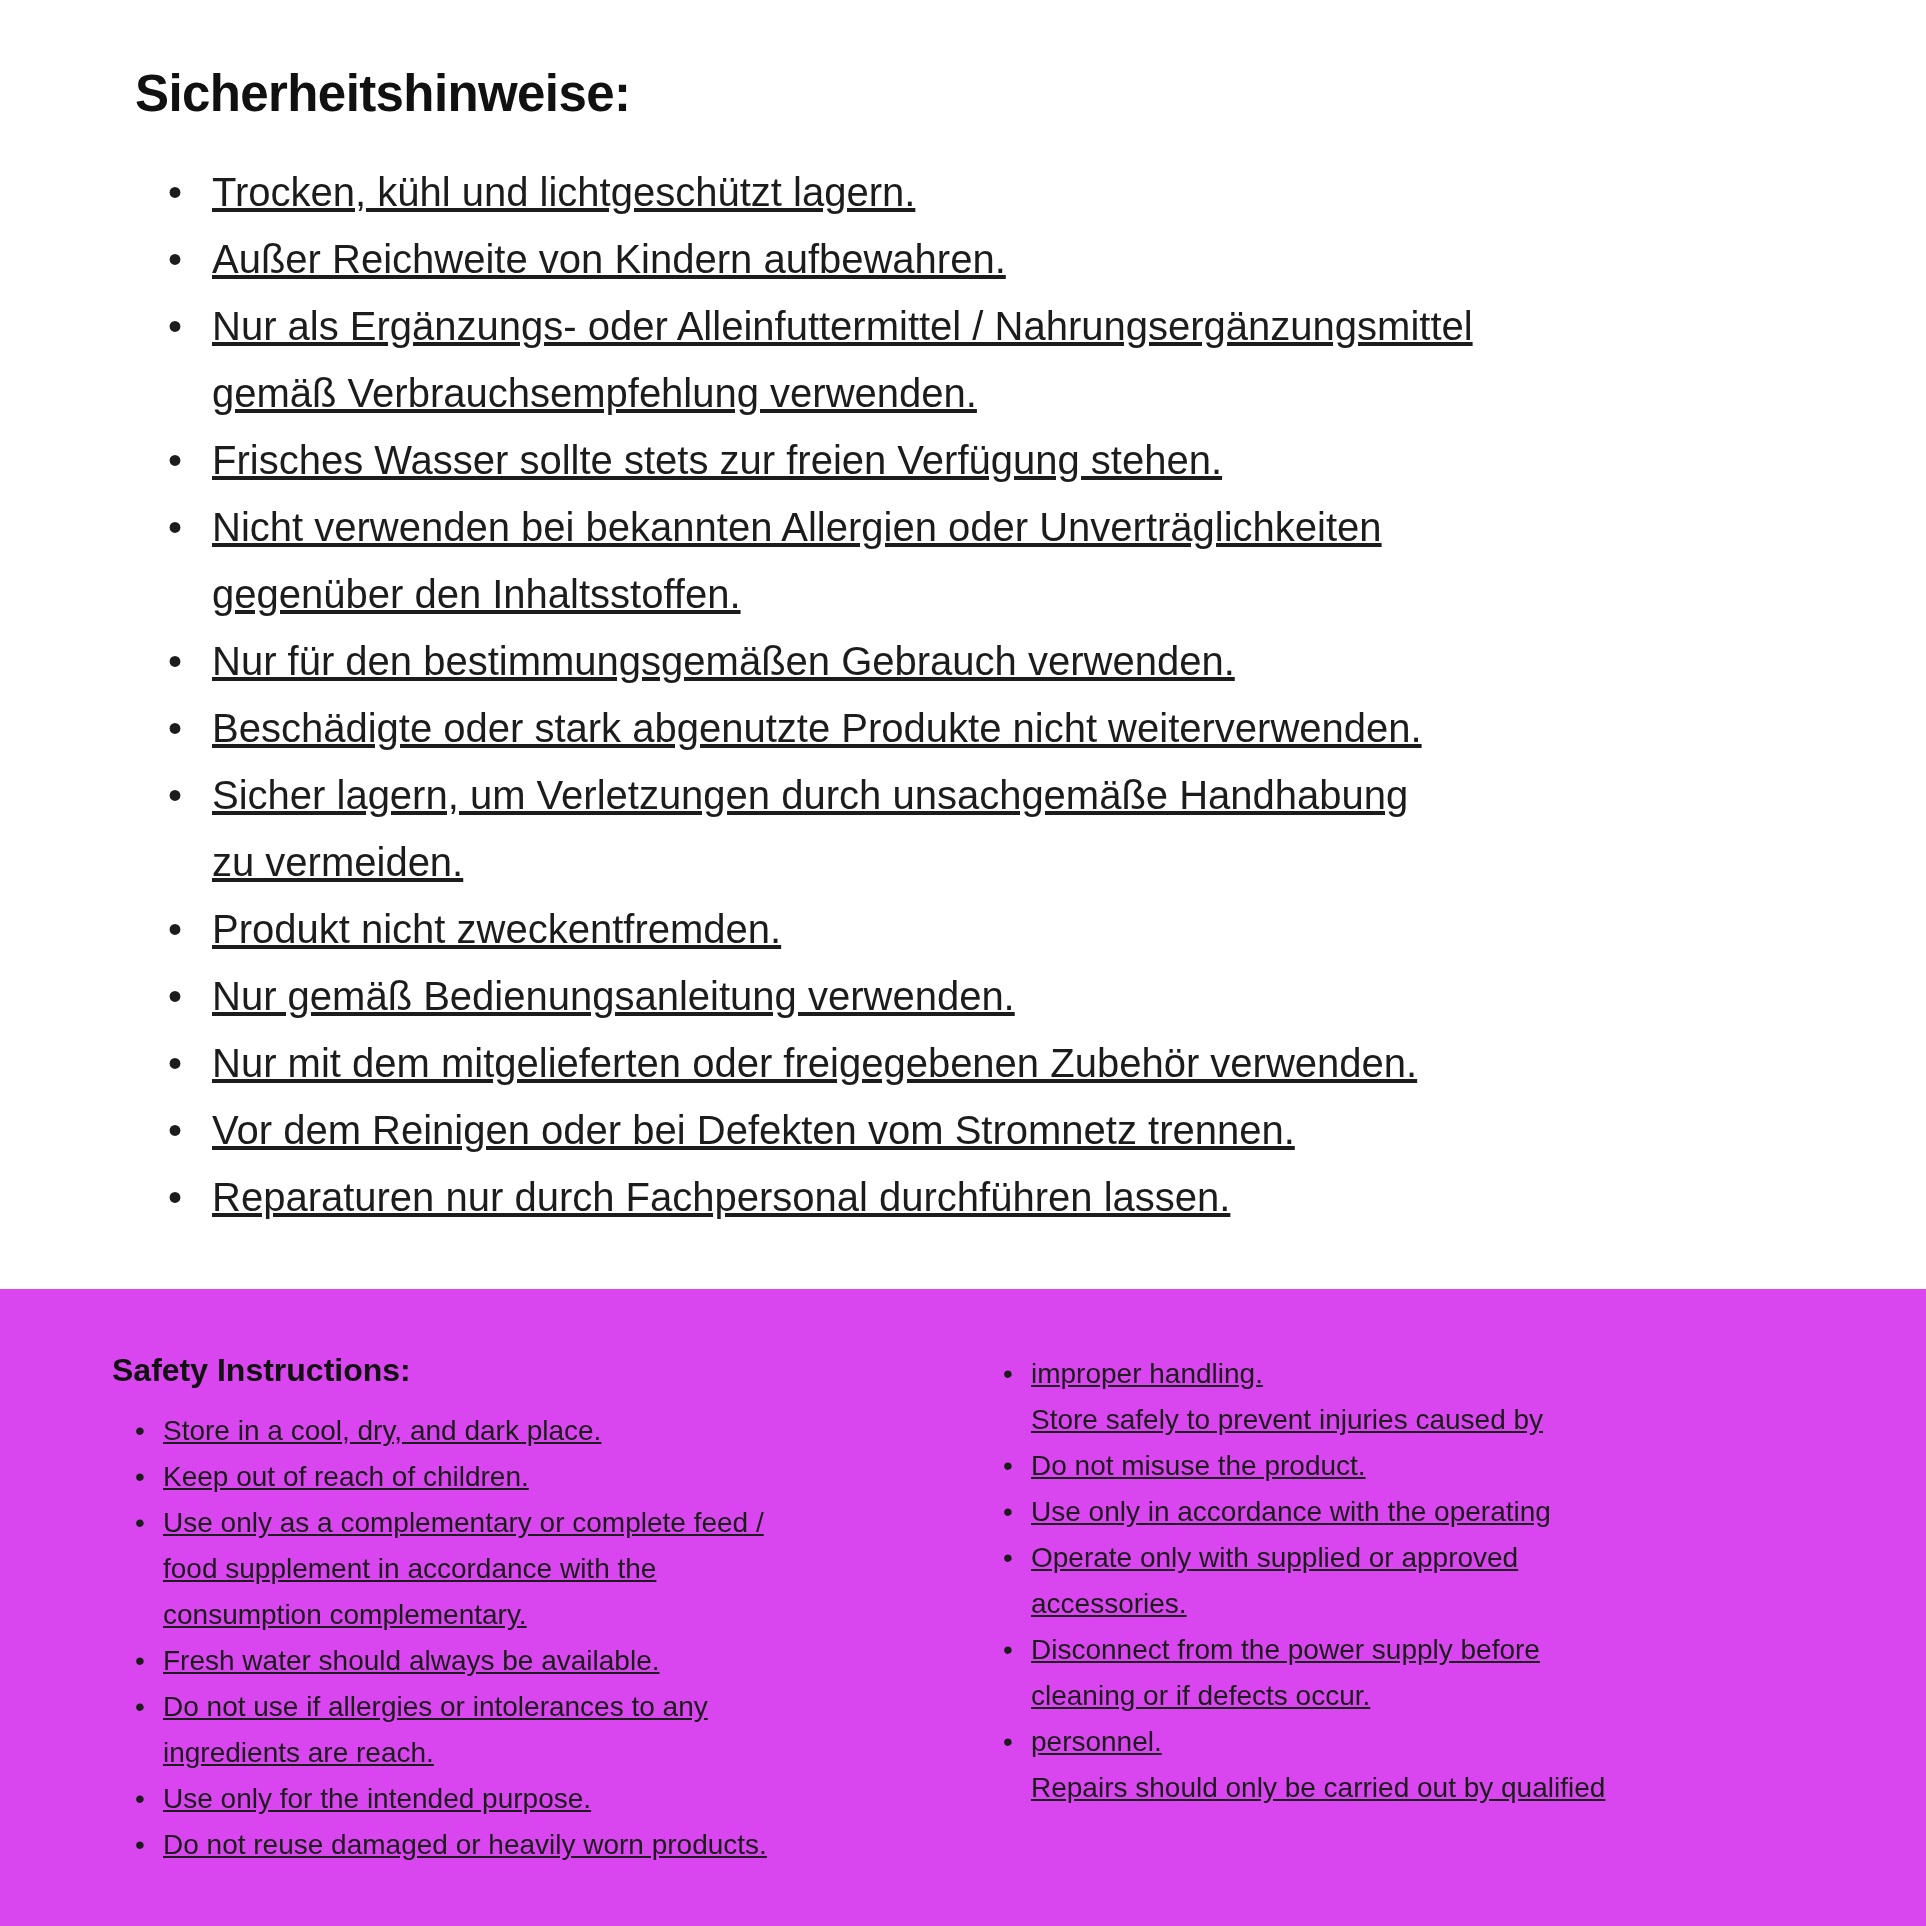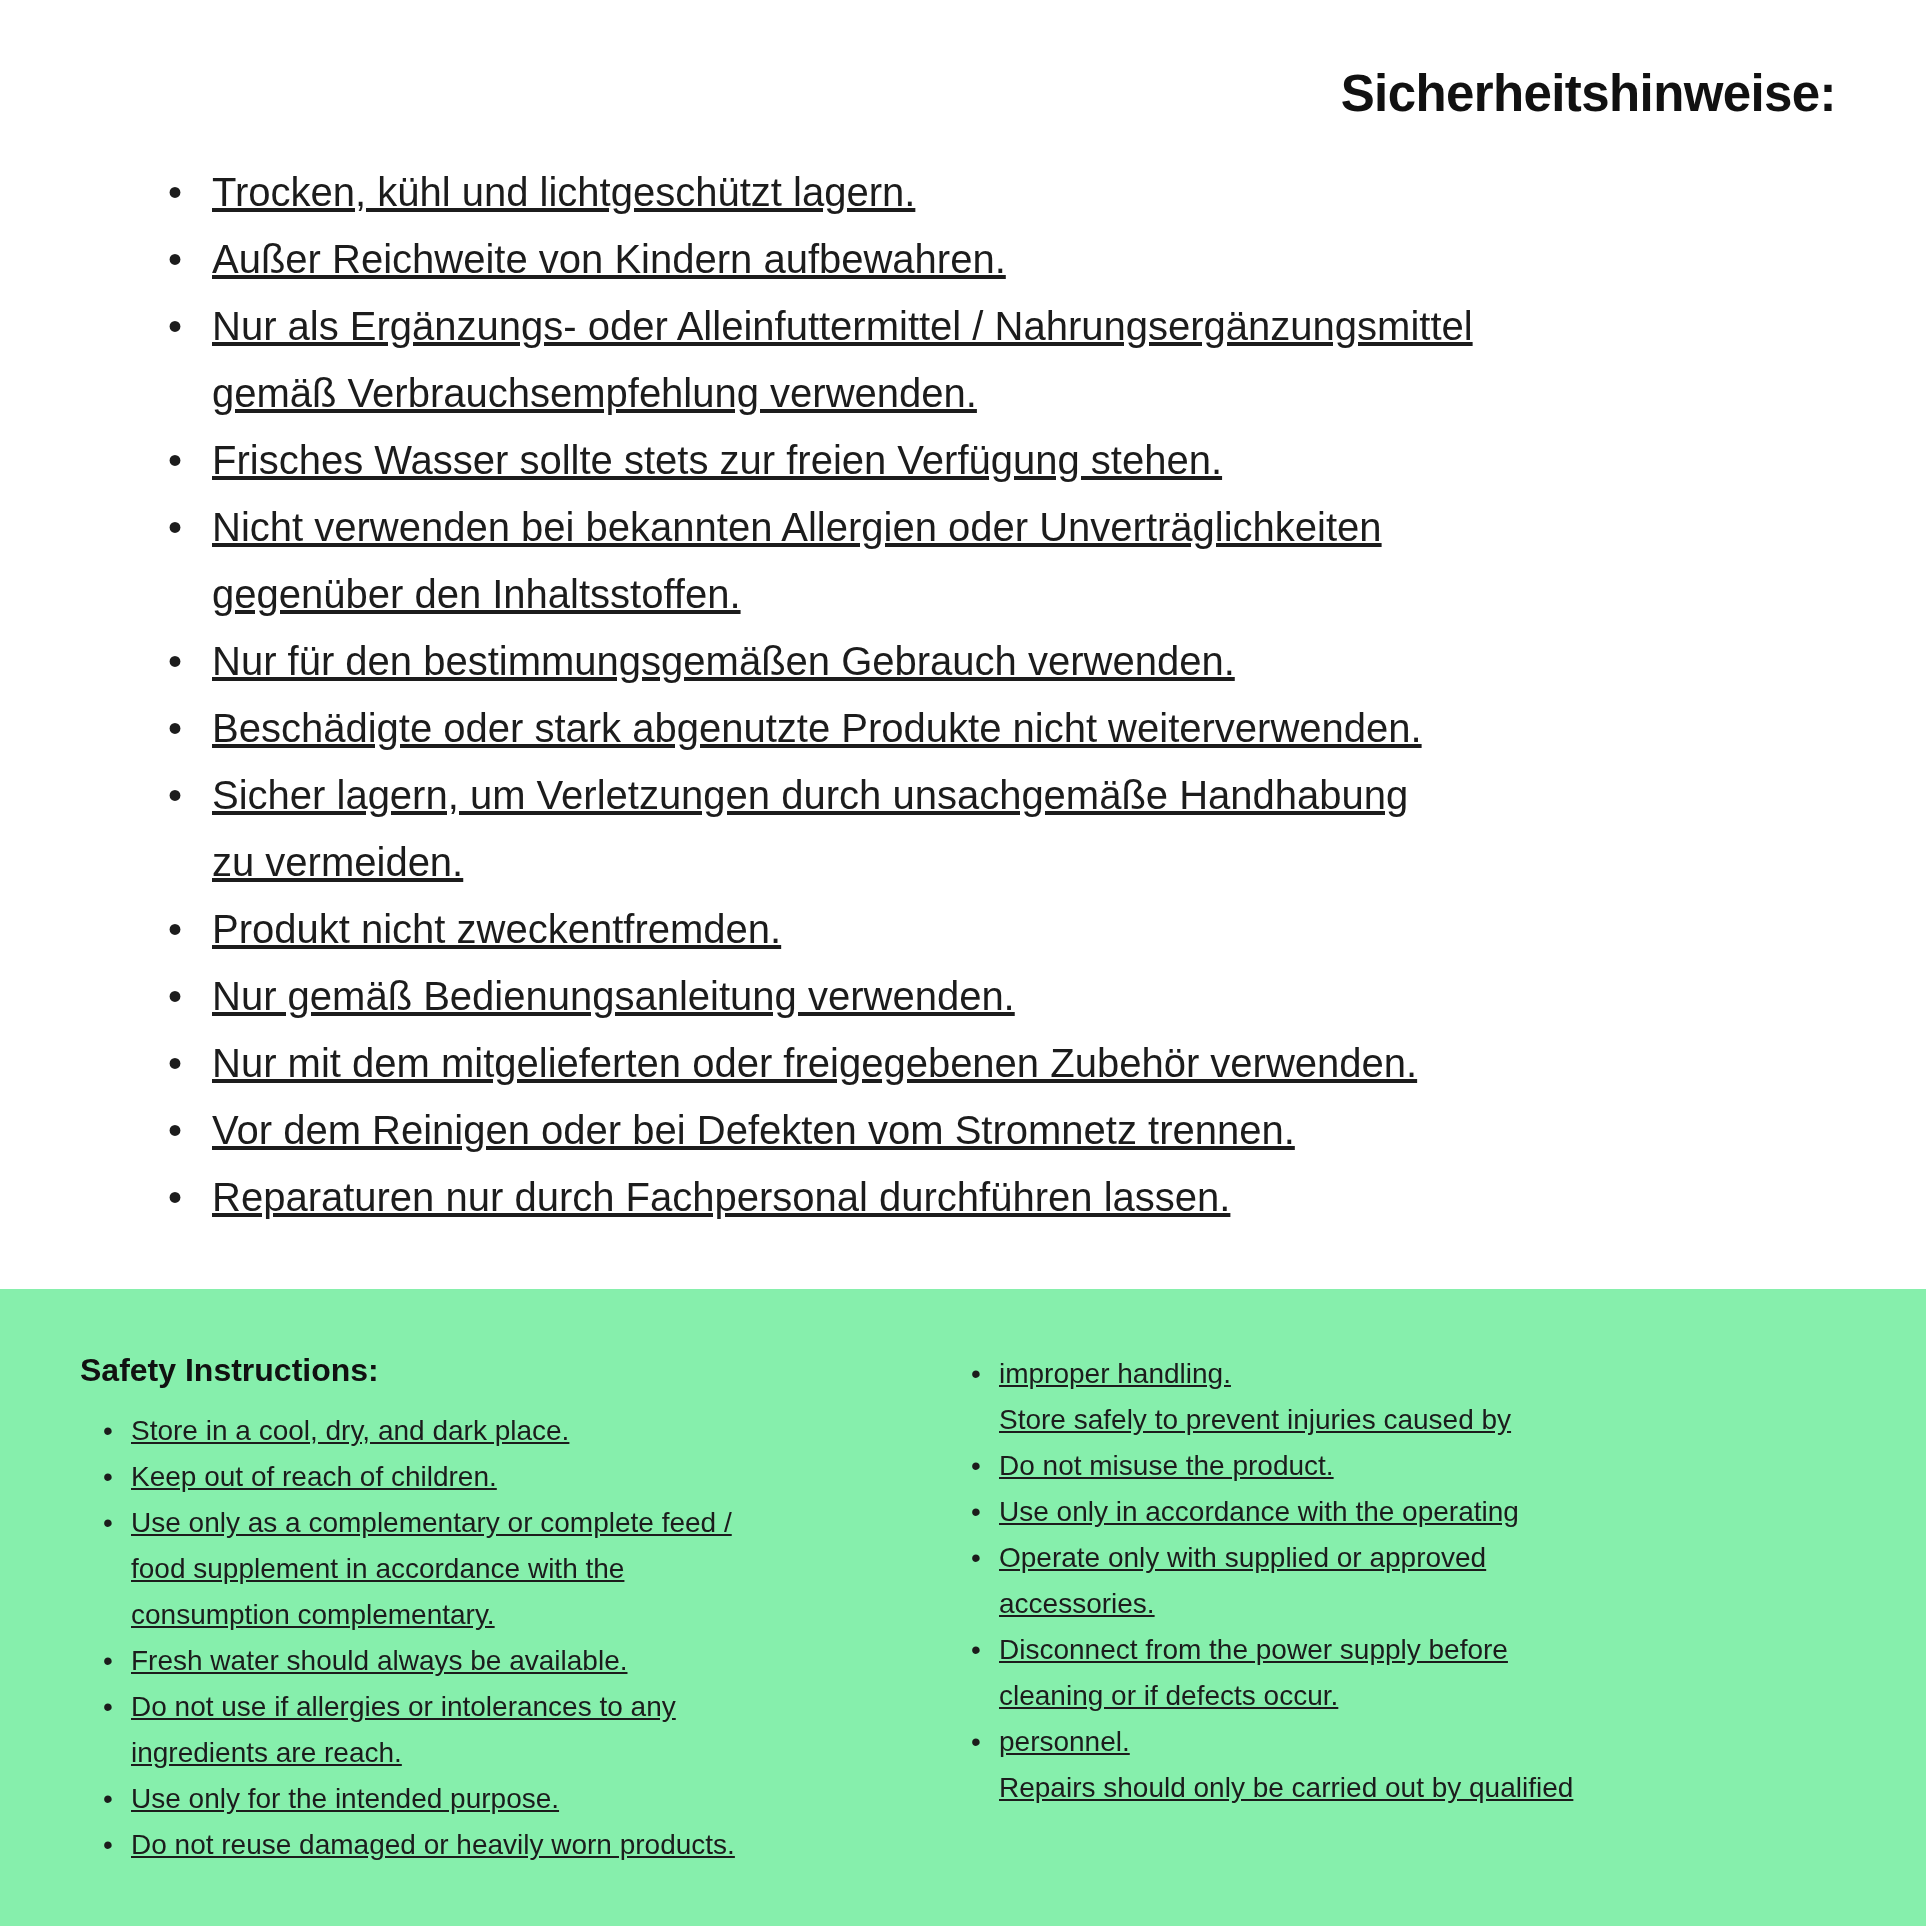--- a/index.html
+++ b/index.html
@@ -22,39 +22,38 @@
     background: #ffffff;
     padding: 64px 90px 0 135px;
   }
   .heading-de {
     font-size: 51px;
     line-height: 59px;
     font-weight: 700;
     color: #111111;
     letter-spacing: -0.6px;
     margin: 0 0 36px 0;
-    text-align: right;
   }
   .list-de {
     font-size: 40px;
     line-height: 67px;
     color: #1c1c1c;
   }
   .list-de .li {
     display: grid;
     grid-template-columns: 44px 1fr;
     margin-left: 33px;
   }
   
   .section-en {
     box-sizing: border-box;
     width: 1926px;
     height: 637px;
-    background: #86efac;
-    padding: 62px 77px 0 80px;
+    background: #d946ef;
+    padding: 62px 77px 0 112px;
     display: grid;
     grid-template-columns: 891px 1fr;
   }
   .heading-en {
     font-size: 32px;
     line-height: 39px;
     font-weight: 700;
     color: #111111;
     margin: 0 0 18px 0;
   }

